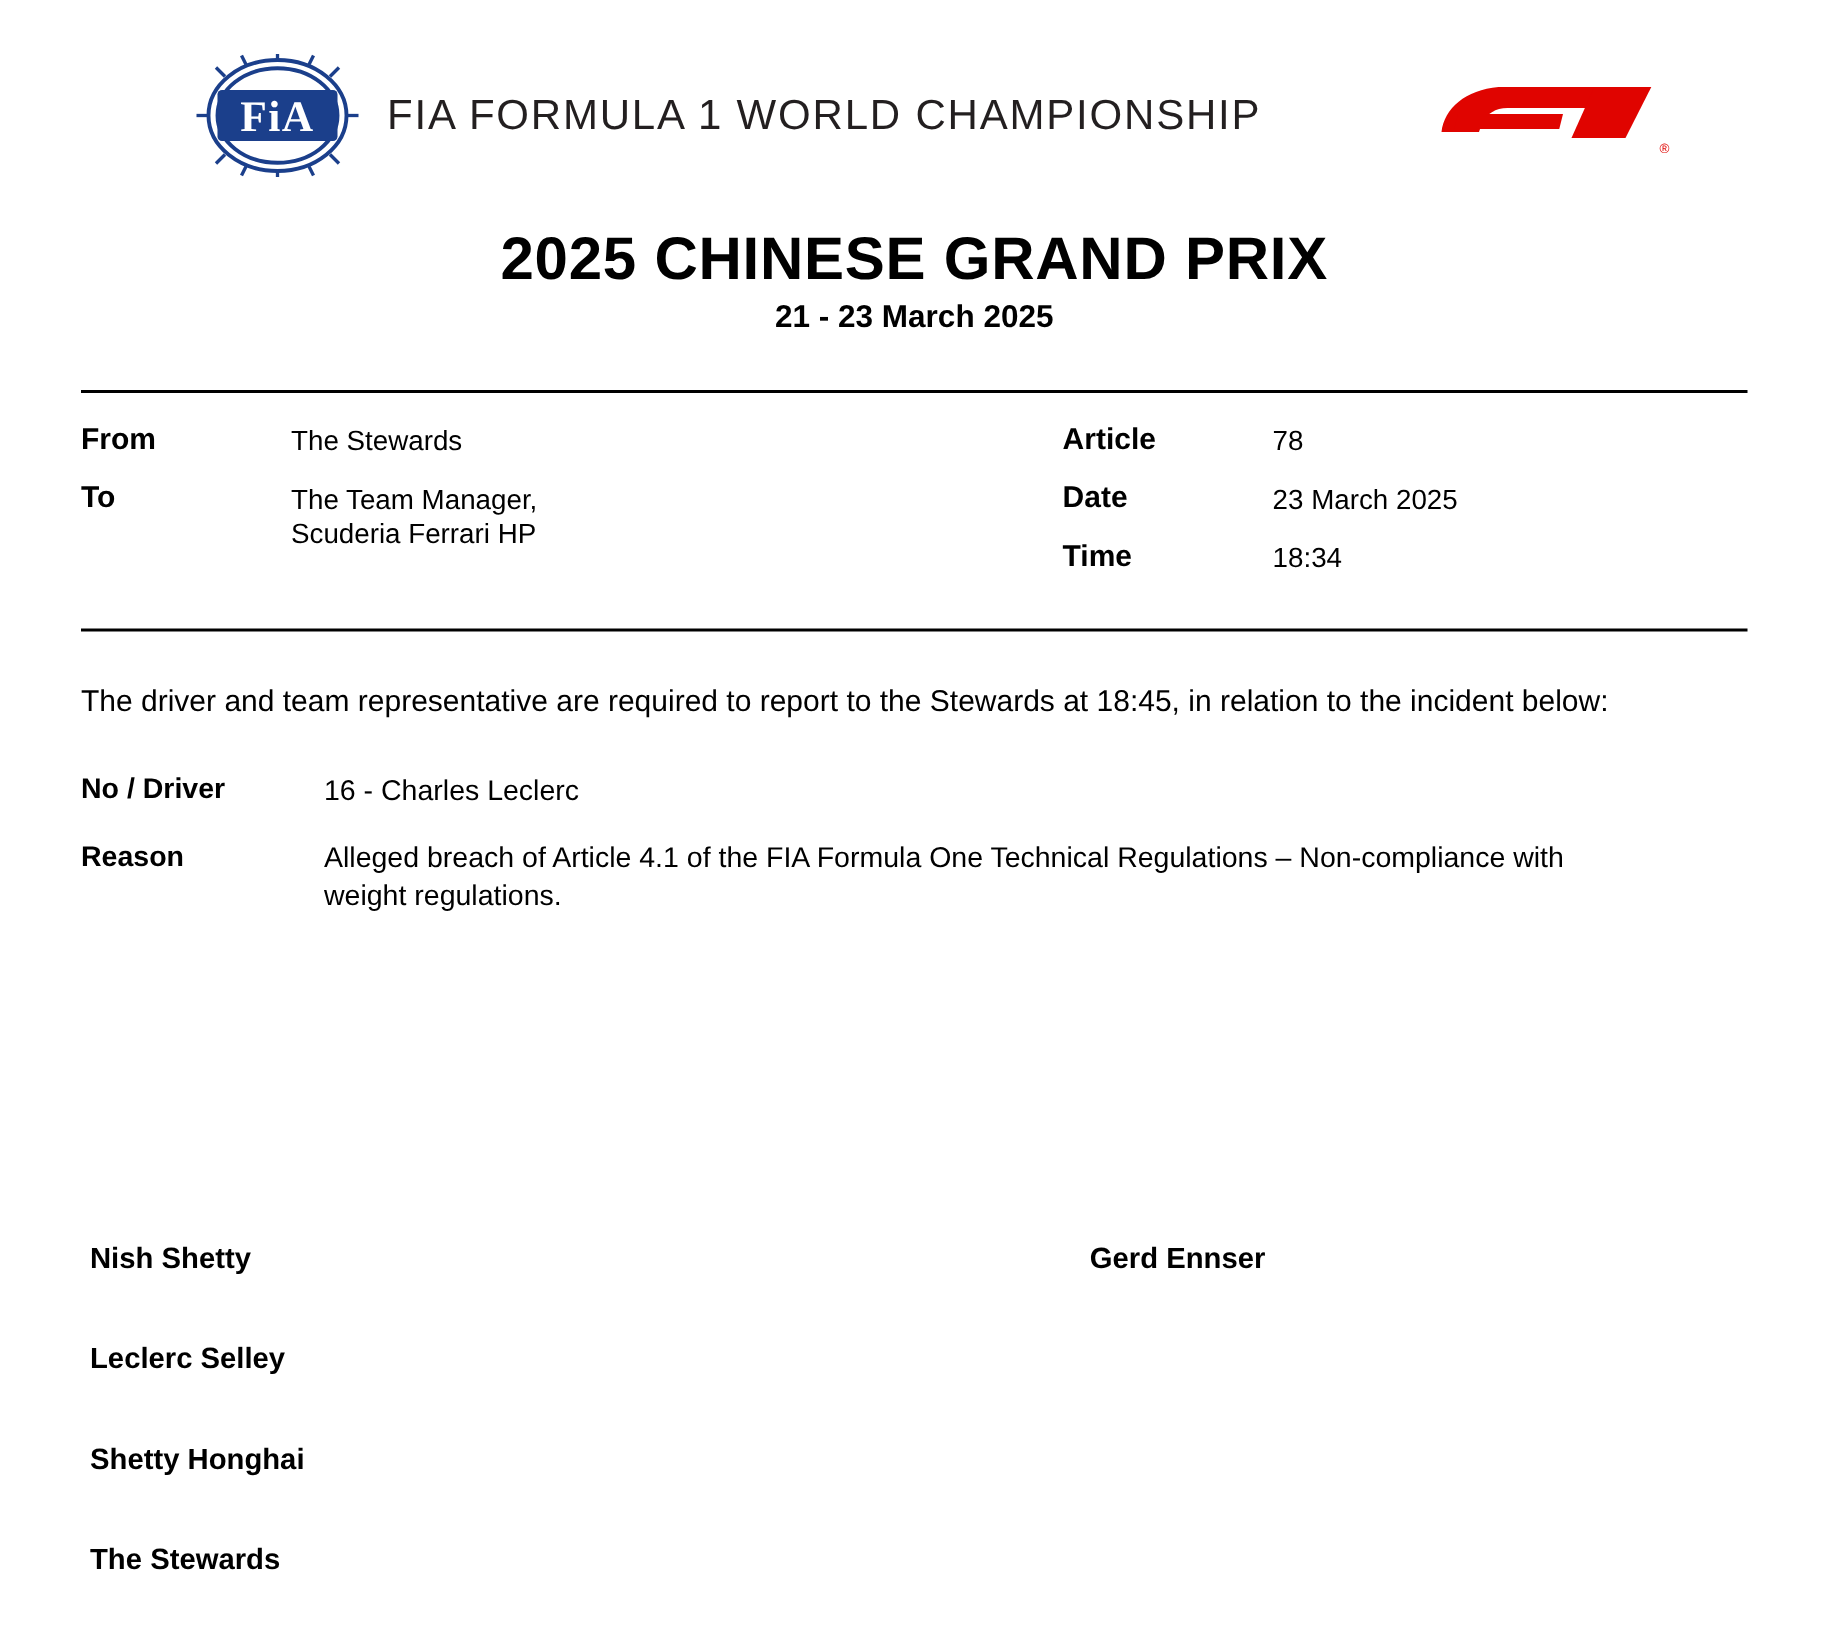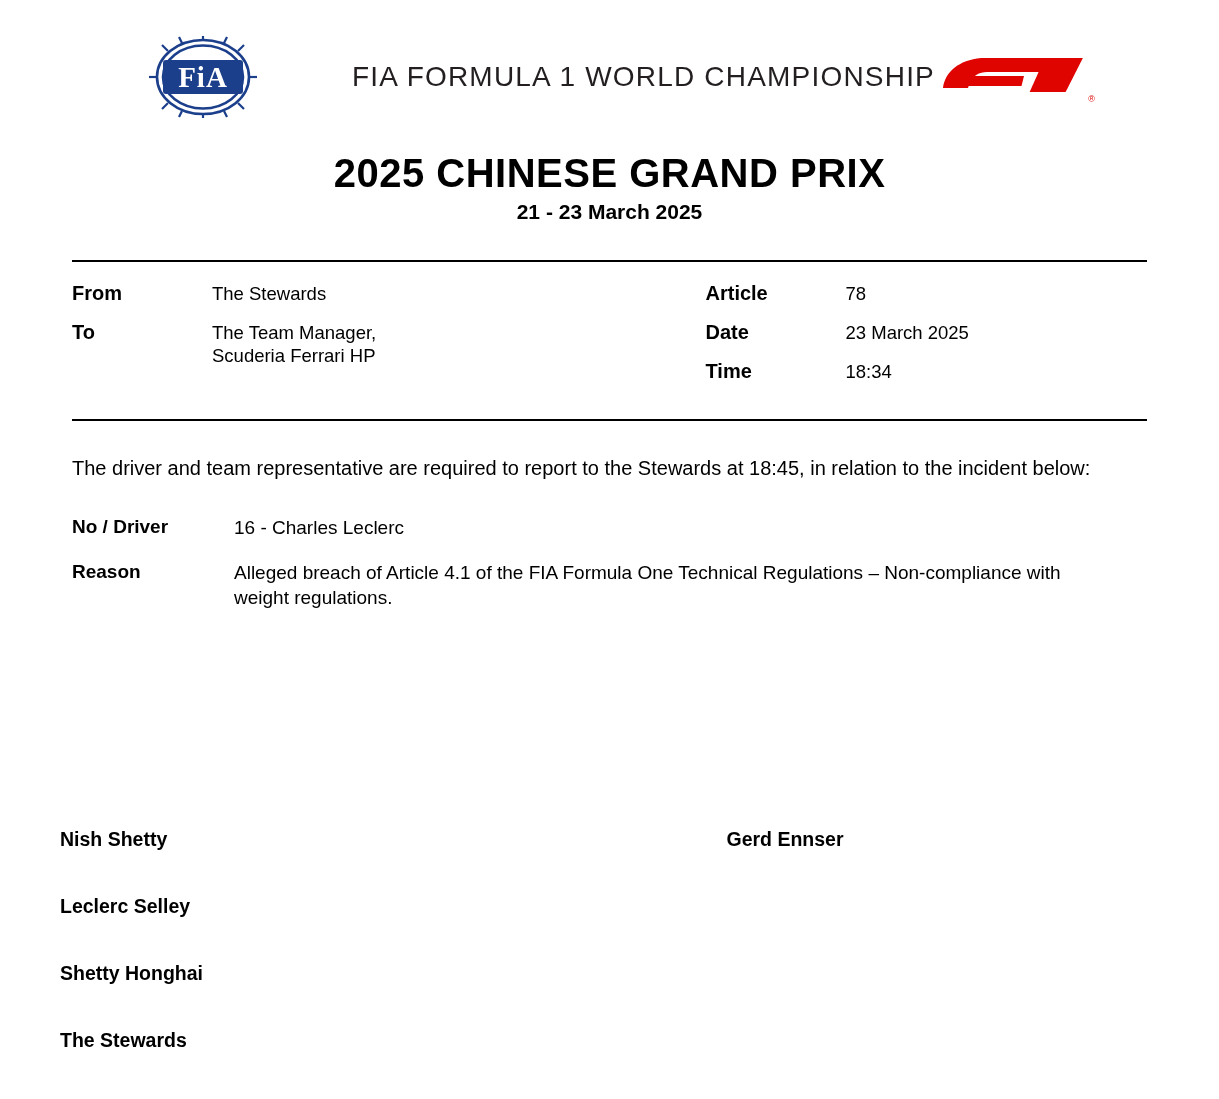--- a/index.html
+++ b/index.html
@@ -13,42 +13,42 @@
     font-family: "Liberation Sans", sans-serif;
     color: #000000;
     position: relative;
     overflow: hidden;
   }
   .page {
     position: relative;
     width: 1219px;
     height: 1099px;
     box-sizing: border-box;
-    padding: 0 72px;
+    padding: 0 54px;
   }
 
   
   .header {
     display: flex;
     align-items: center;
     height: 140px;
     padding-top: 14px;
     box-sizing: border-box;
   }
   .fia-logo {
     width: 118px;
     height: 82px;
     margin-left: 72px;
     flex: 0 0 auto;
     position: relative;
   }
   .fia-logo svg { display: block; }
   .championship-title {
     flex: 1 1 auto;
-    text-align: right;
+    text-align: left;
     font-family: "Liberation Sans", sans-serif;
     font-size: 28px;
     letter-spacing: 1.2px;
     color: #231f20;
     white-space: nowrap;
     font-weight: 400;
     padding-left: 14px;
   }
   .f1-logo {
     width: 150px;

